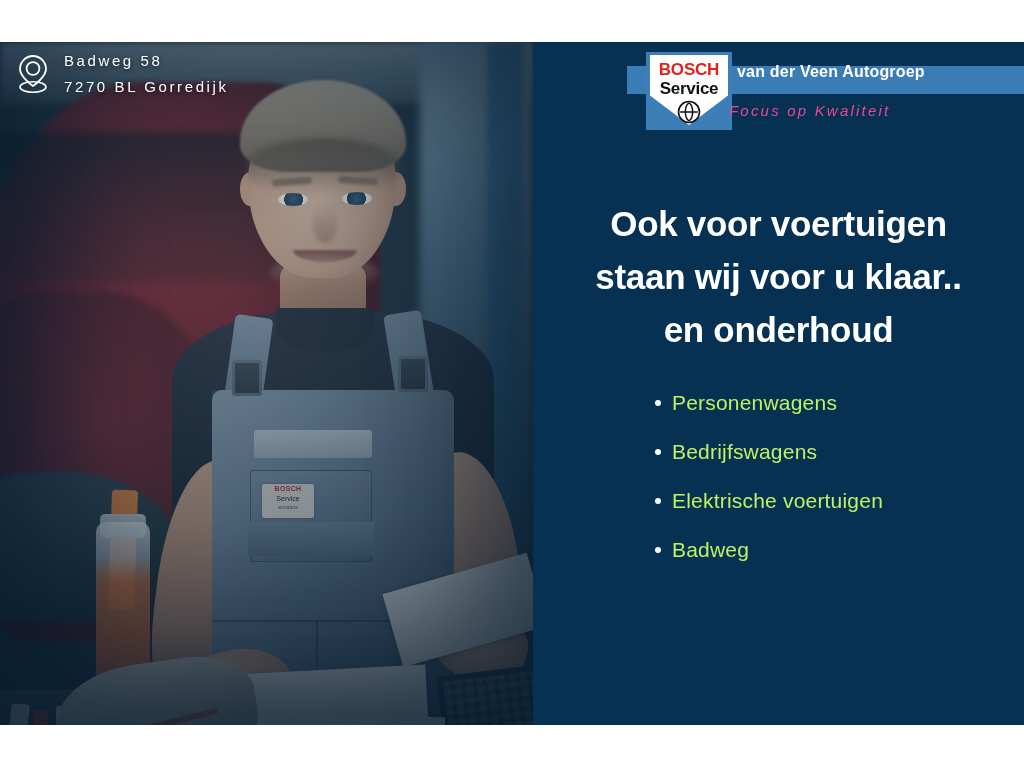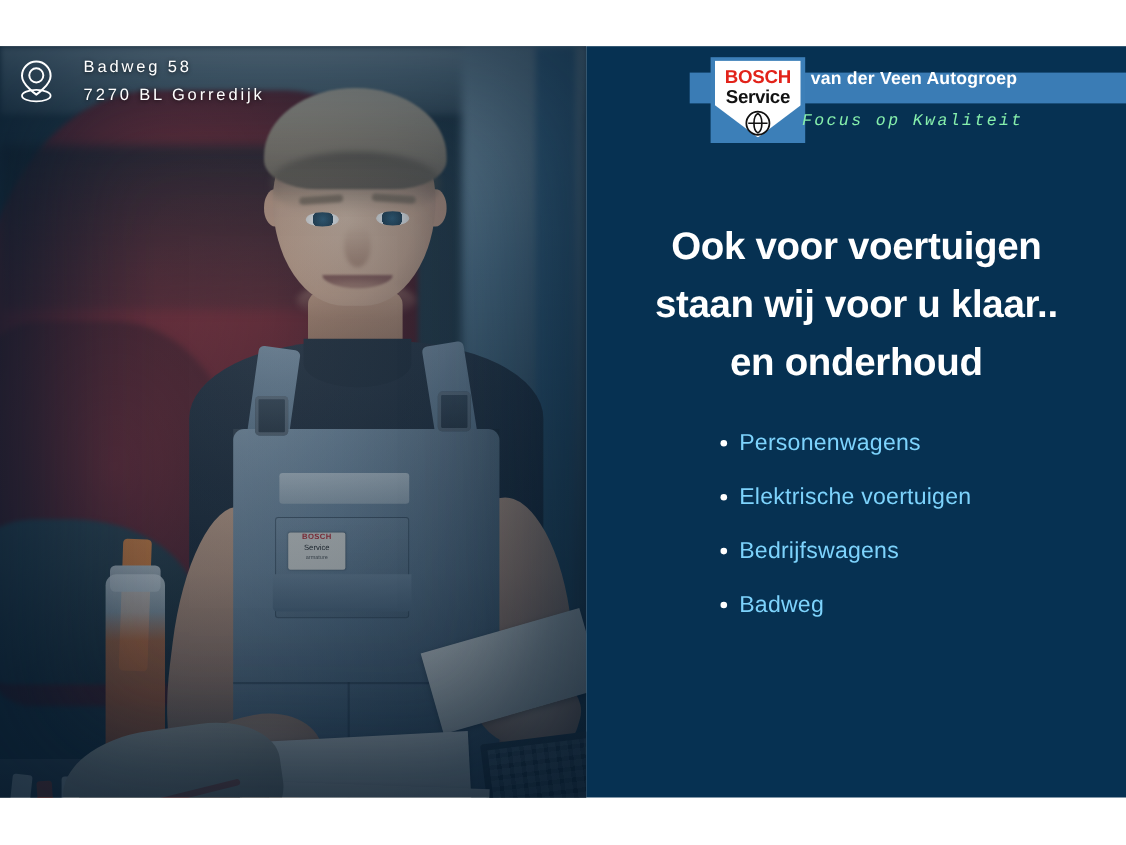--- a/index.html
+++ b/index.html
@@ -272,21 +272,21 @@
   }
   .ph-vignette{
     position:absolute; left:0; top:0; width:533px; height:683px;
     box-shadow:inset 0 0 110px 40px rgba(6,26,44,.55);
     pointer-events:none;
   }
 
   
   .addr {
     position:absolute; left:16px; top:48px;
-    display:flex; align-items:center; gap:26px;
+    display:flex; align-items:center; gap:14px;
     z-index:40;
   }
   .addr-pin { width:34px; height:42px; flex:0 0 auto; }
   .addr-lines {
     color:#ffffff;
     font-size:15px;
     letter-spacing:2.6px;
     line-height:26px;
     text-shadow:0 1px 4px rgba(0,0,0,.65);
     font-weight:400;
@@ -305,22 +305,22 @@
     background:#3a7cb5;
   }
   .brandname {
     position:absolute; left:204px; top:8px; height:44px;
     display:flex; align-items:center;
     color:#ffffff; font-size:16px; font-weight:bold;
     letter-spacing:.2px; white-space:nowrap;
   }
   .tagline {
     position:absolute; left:196px; top:60px;
-    color:#86efac; font-size:15px; font-style:italic;
-    letter-spacing:2.2px; white-space:nowrap;font-family:Liberation Mono, monospace;
+    color:#ec4899; font-size:15px; font-style:italic;
+    letter-spacing:2.2px; white-space:nowrap;
   }
 
   
   .boschlogo {
     position:absolute; left:113px; top:10px;
     width:86px; height:78px;
     background:#3c7fb8;
   }
   .bosch-shield {
     position:absolute; left:4px; top:3px; width:78px; height:70px;
@@ -349,21 +349,21 @@
     font-size:35px;
     font-weight:bold;
     line-height:53px;
     letter-spacing:-.3px;
   }
   .headline div { white-space:nowrap; }
 
   
   .bullets {
     position:absolute; left:122px; top:348px; width:360px;
-    color:#7dd3fc;
+    color:#bef264;
   }
   .bullet {
     display:flex; align-items:flex-start; gap:11px;
     font-size:21px; line-height:26px; margin-bottom:23px;
     letter-spacing:.2px; font-weight:400;
   }
   .bullet .dot {
     flex:0 0 auto; width:6px; height:6px; border-radius:50%;
     background:#ffffff; margin-top:10px;
   }
@@ -473,25 +473,25 @@
       <div>en onderhoud</div>
     </div>
 
     <div class="bullets">
       <div class="bullet">
         <span class="dot"></span>
         <span>Personenwagens</span>
       </div>
       <div class="bullet">
         <span class="dot"></span>
-        <span>Elektrische voertuigen</span>
+        <span>Bedrijfswagens</span>
       </div>
       <div class="bullet">
         <span class="dot"></span>
-        <span>Bedrijfswagens</span>
+        <span>Elektrische voertuigen</span>
       </div>
       <div class="bullet">
         <span class="dot"></span>
         <span>Badweg</span>
       </div>
     </div>
 
   </div>
 </div>
 

